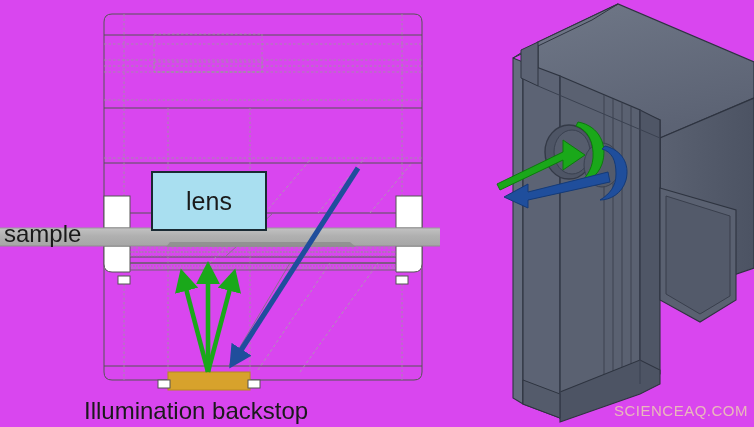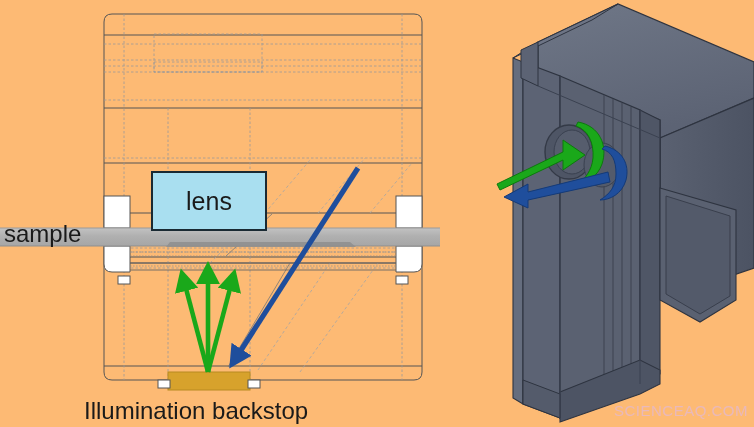--- a/index.html
+++ b/index.html
@@ -12,21 +12,21 @@
     height: 427px;
     position: relative;
     overflow: hidden;
     font-family: "Liberation Sans", sans-serif;
   }
   #figure {
     position: absolute;
     left: 0; top: 0;
     width: 754px;
     height: 427px;
-    background: #fdba74;
+    background: #d946ef;
   }
   svg.fig {
     position: absolute;
     left: 0; top: 0;
     width: 754px;
     height: 427px;
     display: block;
   }
   .label-text {
     font-family: "Liberation Sans", sans-serif;

